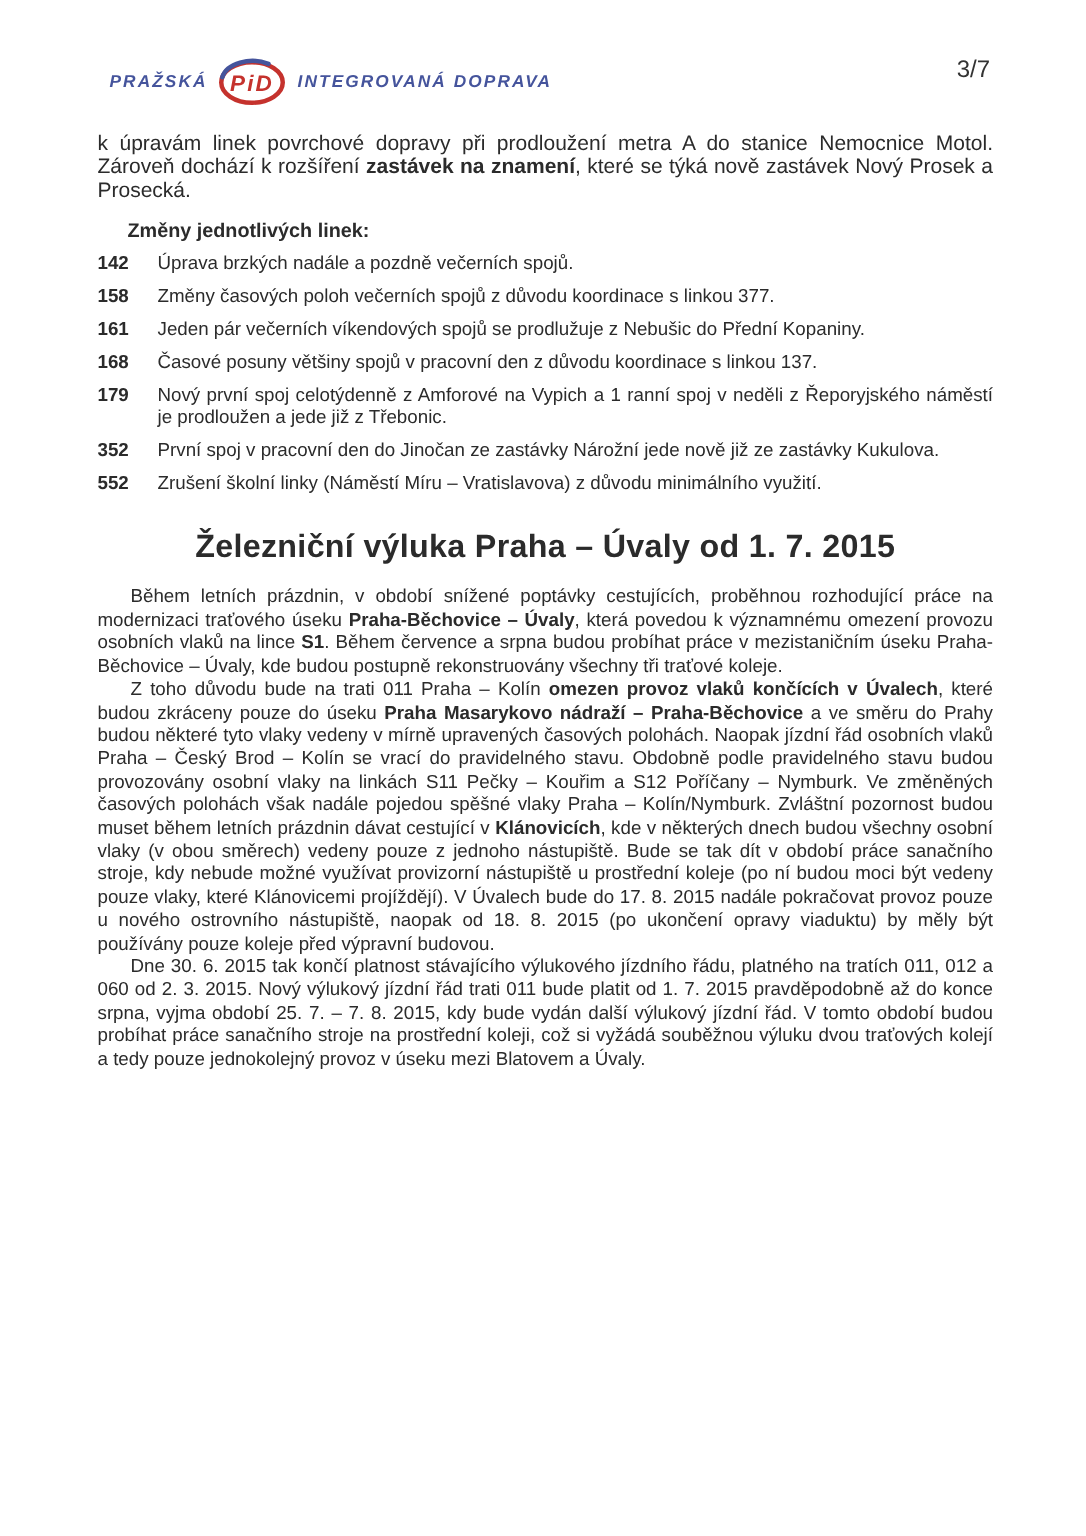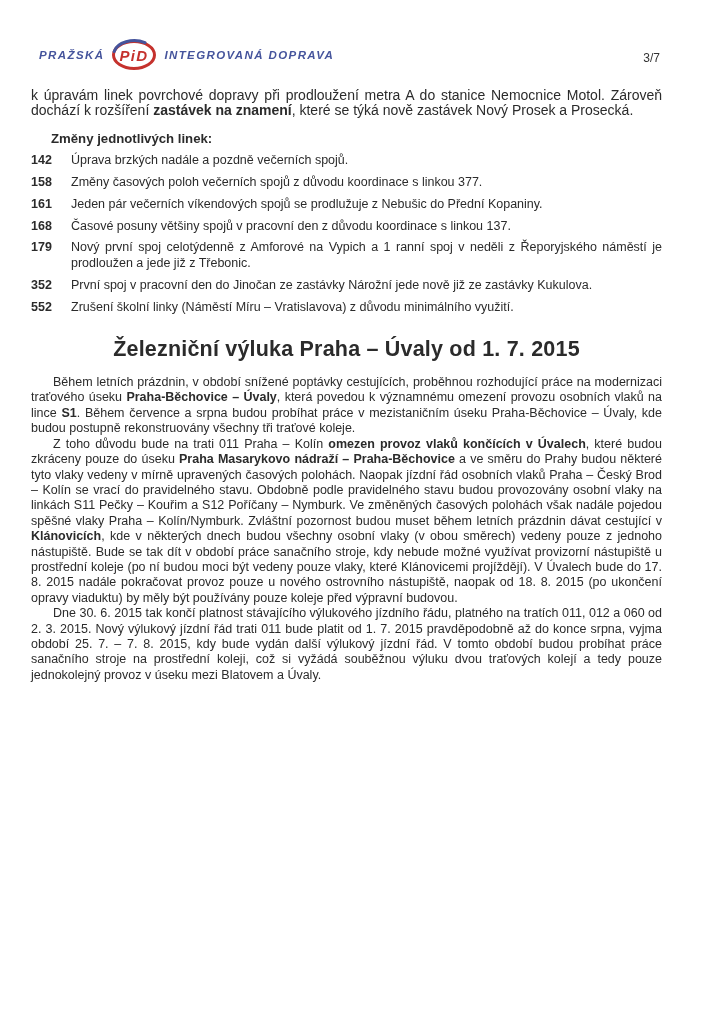--- a/index.html
+++ b/index.html
@@ -6,41 +6,41 @@
     --logo-blue:#45549c;
     --logo-red:#c5322d;
     --text:#2b2b2b;
   }
   html,body{margin:0;padding:0;background:#ffffff;}
   .page{
     position:relative;
     width:724px;height:1024px;
     background:#ffffff;
     box-sizing:border-box;
-    padding:38px 62px 0 31px;
+    padding:38px 62px 0 65px;
     font-family:"Liberation Sans","DejaVu Sans",sans-serif;
     color:var(--text);
     overflow:hidden;
     border-radius:27px;
   }
   
   .hdr{
     display:flex;justify-content:space-between;align-items:flex-start;
     margin:0 0 16px 8px;
   }
   .logo{
     display:flex;align-items:center;gap:7px;
     color:var(--logo-blue);
     font-weight:bold;font-style:italic;
     font-size:11.5px;letter-spacing:1.4px;
     white-space:nowrap;
   }
   .logo .emblem{flex:none;display:block;}
   .pagenum{
-    font-size:12px;color:#333;margin-top:13px;margin-right:2px;
+    font-size:16px;color:#333;margin-right:2px;
   }
   
   .intro{
     font-size:14px;line-height:15.4px;text-align:justify;
     margin:0 0 9px 0;
   }
   .subhead{
     font-size:13.2px;font-weight:bold;
     margin:12px 0 7px 20px;
   }

